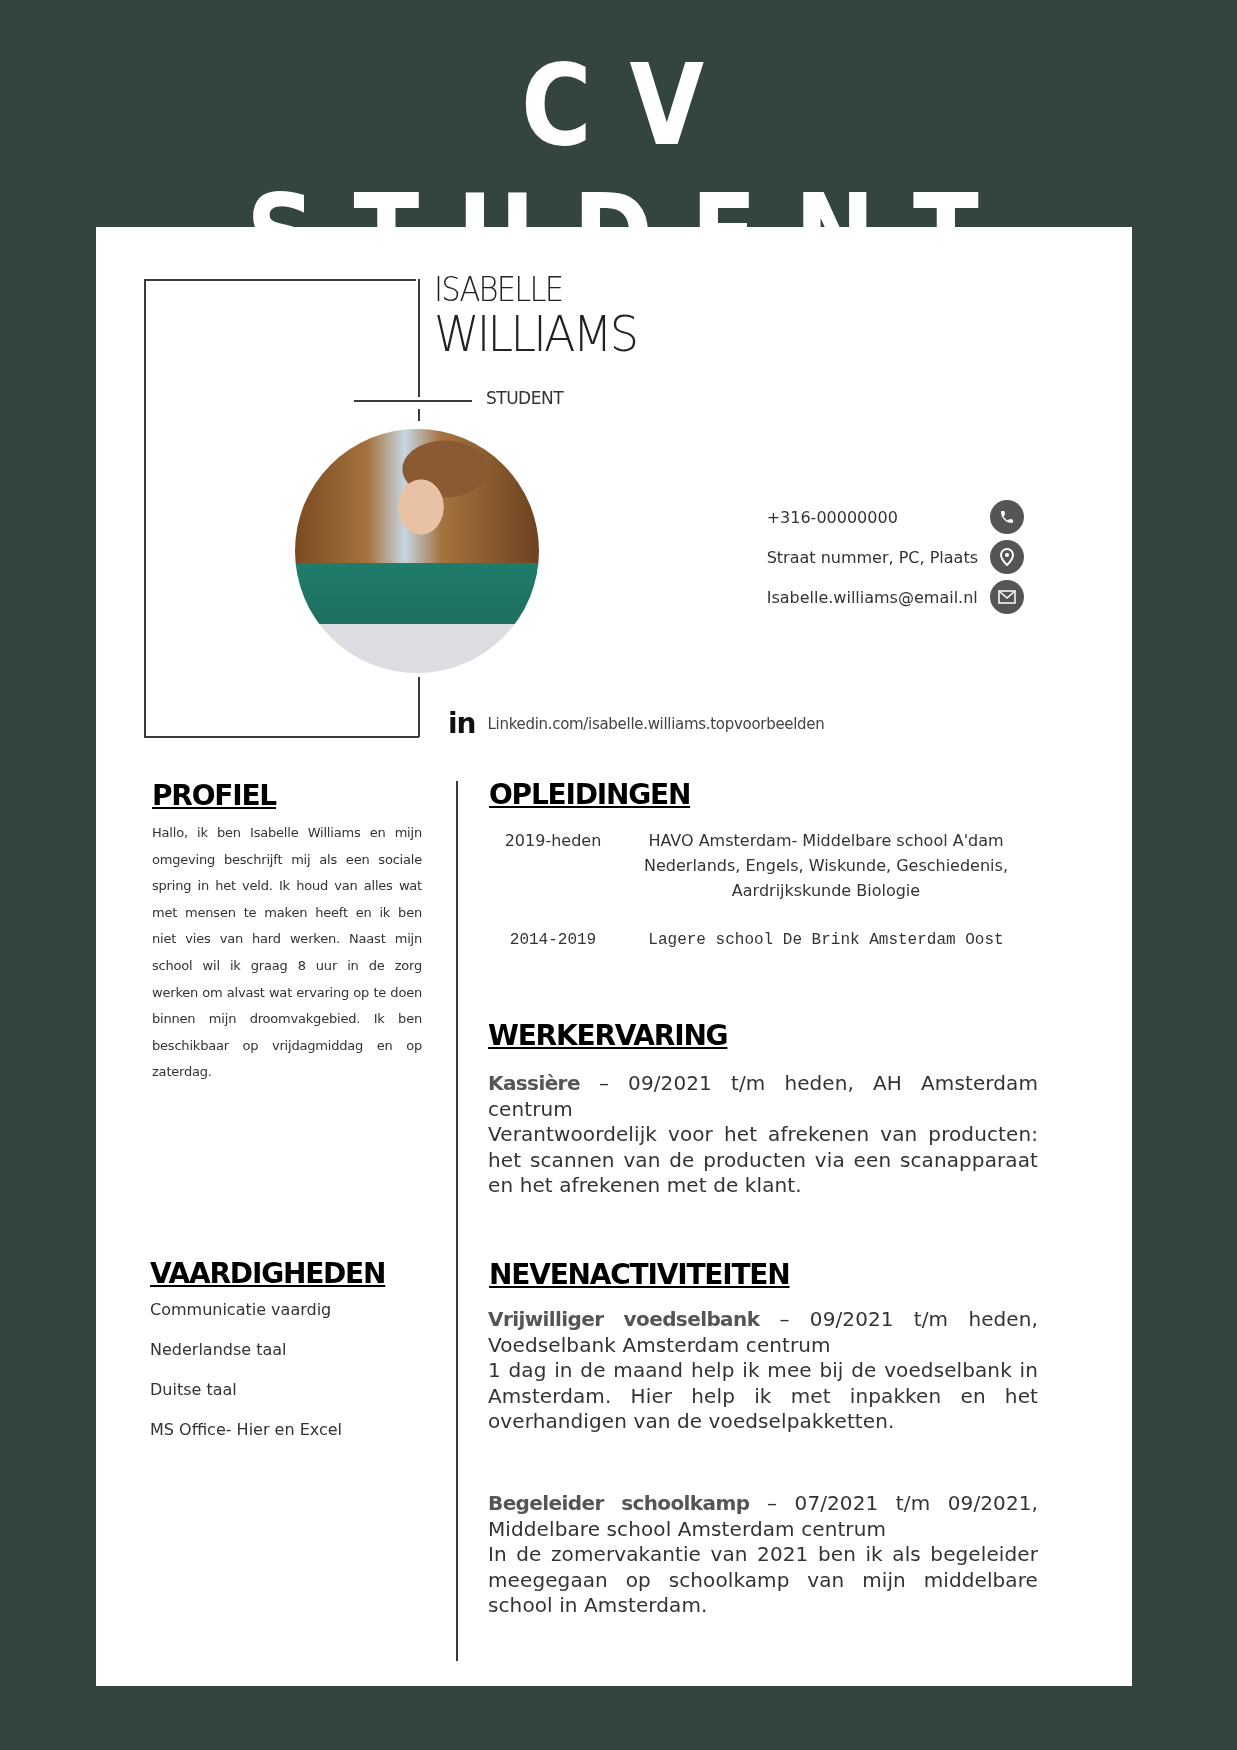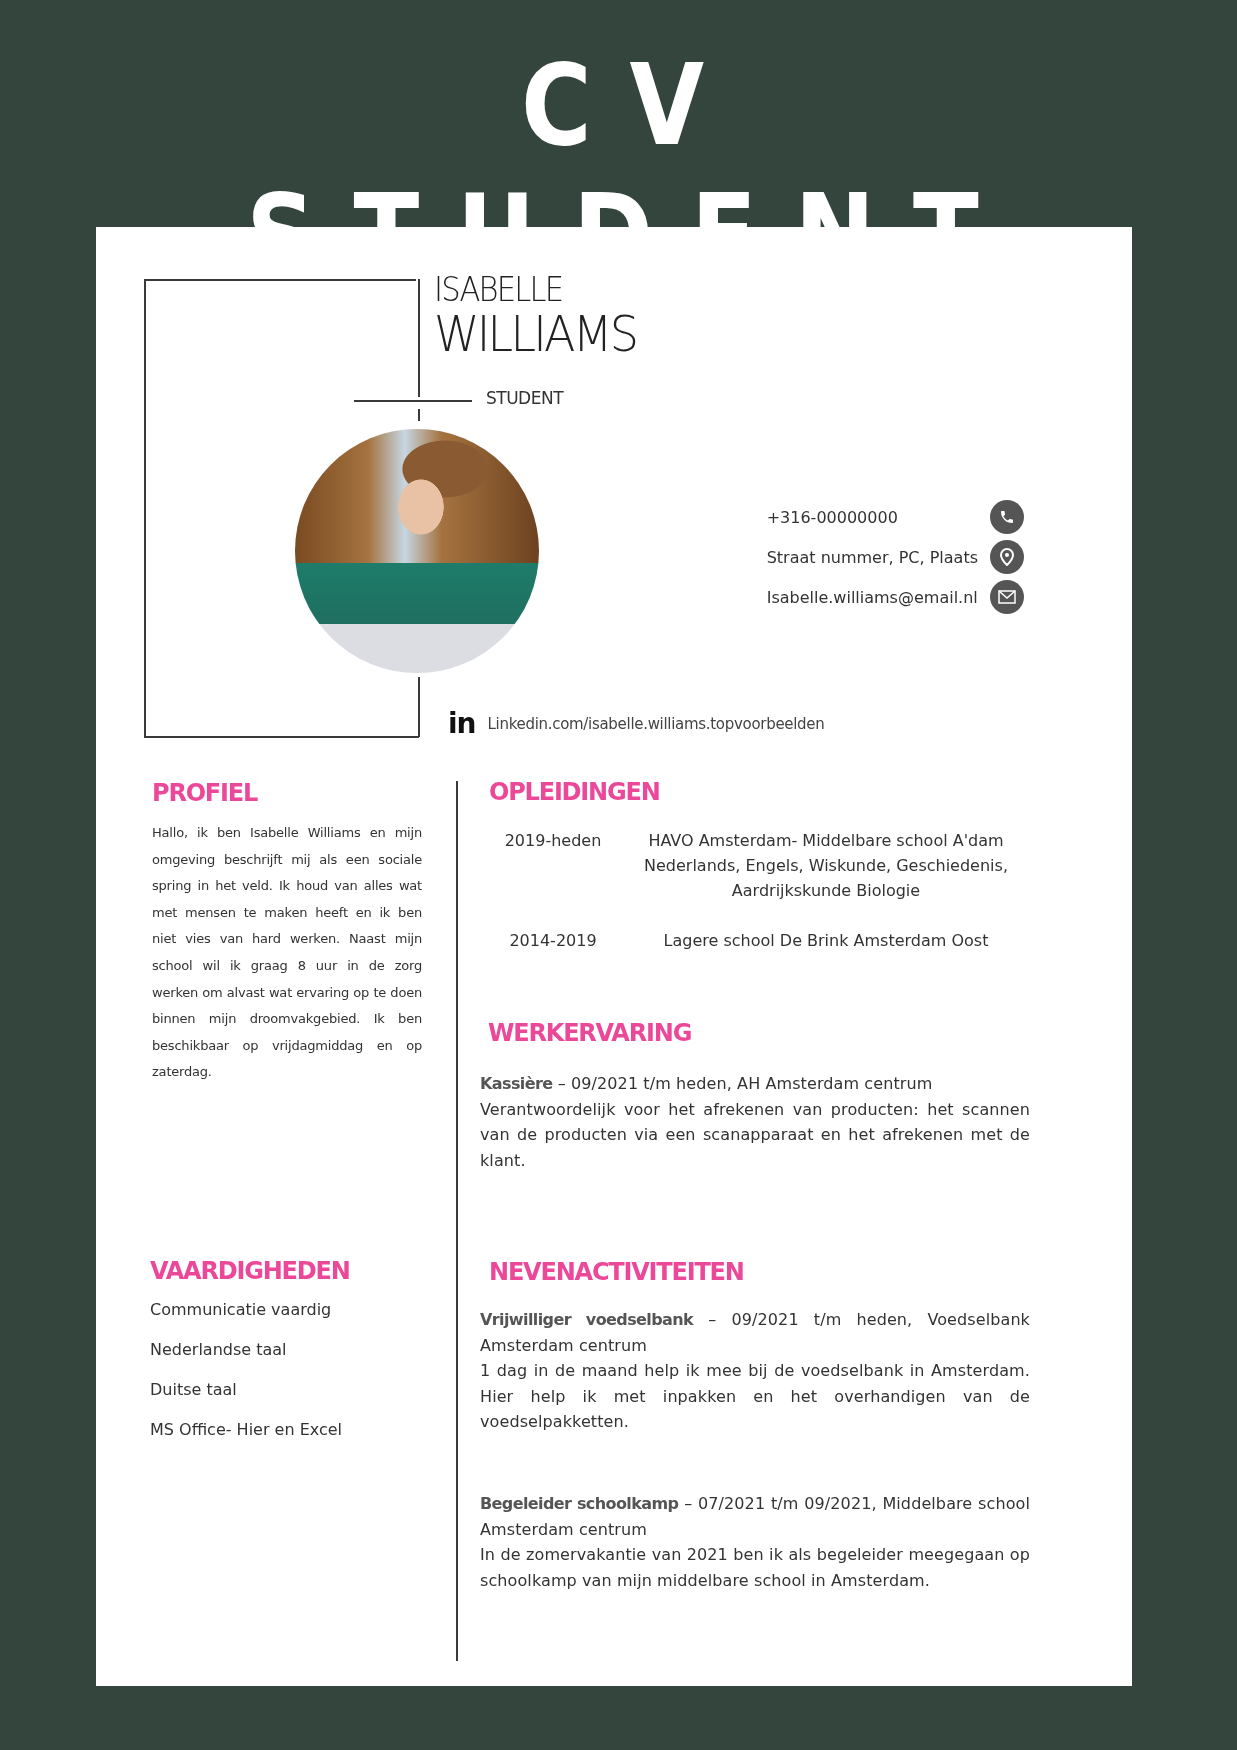--- a/index.html
+++ b/index.html
@@ -34,27 +34,27 @@
     overflow:hidden;
   }
   .contact-list { position:absolute; right:108px; top:270px; }
   .contact-row { display:flex; align-items:center; justify-content:space-between; height:40px; }
   .contact-text { font-size:16px; color:#333; margin-right:12px; }
   .contact-icon { width:34px; height:34px; border-radius:50%; background:#555; display:flex; align-items:center; justify-content:center; }
   .linkedin { position:absolute; left:352px; top:482px; display:flex; align-items:center;text-align:right; }
   .linkedin-icon { font-weight:bold; font-size:28px; color:#111; font-family:"DejaVu Sans", sans-serif; letter-spacing:-1px; margin-right:12px; line-height:30px; }
   .linkedin-text { font-size:15px; color:#444; letter-spacing:-0.3px; }
   .divider { position:absolute; left:360px; top:554px; height:880px; border-left:2px solid #3a3a3a; }
-  .sec-h { position:absolute; font-size:24px; font-weight:bold; color:#ec4899; letter-spacing:-1.2px; }
+  .sec-h { position:absolute; font-size:28px; font-weight:bold; color:#000000; letter-spacing:-1.2px;text-decoration:underline; }
   .profile-text { position:absolute; left:56px; top:593px; width:270px; font-size:13px; line-height:26.6px; text-align:justify; color:#333; letter-spacing:-0.2px; }
   .skill { position:absolute; left:54px; font-size:16px; color:#333; }
   .edu-row { position:absolute; left:394px; display:flex; font-size:16px; line-height:25px; color:#333;text-align:center; }
   .edu-year { width:126px; flex:none; }
   .edu-desc { width:420px; }
-  .entry { position:absolute; left:384px; width:650px; font-size:16px; line-height:25.5px; text-align:justify; color:#333; letter-spacing:0.1px; }
+  .entry { position:absolute; left:392px; width:650px; font-size:20px; line-height:25.5px; text-align:justify; color:#333; letter-spacing:0.1px; }
   .entry b { color:#555; font-weight:bold; letter-spacing:-0.6px; }
 </style>
 </head>
 <body>
 
 <div class="banner-title">CV STUDENT</div>
 
 <div class="paper">
   <div class="frame-top"></div>
   <div class="frame-left"></div>
@@ -113,21 +113,21 @@
   <div class="skill" style="top:1073px;">Communicatie vaardig</div>
   <div class="skill" style="top:1113px;">Nederlandse taal</div>
   <div class="skill" style="top:1153px;">Duitse taal</div>
   <div class="skill" style="top:1193px;">MS Office- Hier en Excel</div>
 
   <div class="sec-h" style="left:393px; top:551px;">OPLEIDINGEN</div>
   <div class="edu-row" style="top:601px;">
     <span class="edu-year">2019-heden</span>
     <span class="edu-desc">HAVO Amsterdam- Middelbare school A'dam Nederlands, Engels, Wiskunde, Geschiedenis, Aardrijkskunde Biologie</span>
   </div>
-  <div class="edu-row" style="top:701px;">
+  <div class="edu-row" style="top:701px;font-family:Liberation Mono, monospace;">
     <span class="edu-year">2014-2019</span>
     <span class="edu-desc">Lagere school De Brink Amsterdam Oost</span>
   </div>
 
   <div class="sec-h" style="left:392px; top:792px;">WERKERVARING</div>
   <div class="entry" style="top:844px; width:550px;">
     <b>Kassière</b><span> – 09/2021 t/m heden, AH Amsterdam centrum</span><br>
     <span>Verantwoordelijk voor het afrekenen van producten: het scannen van de producten via een scanapparaat en het afrekenen met de klant.</span>
   </div>
 

